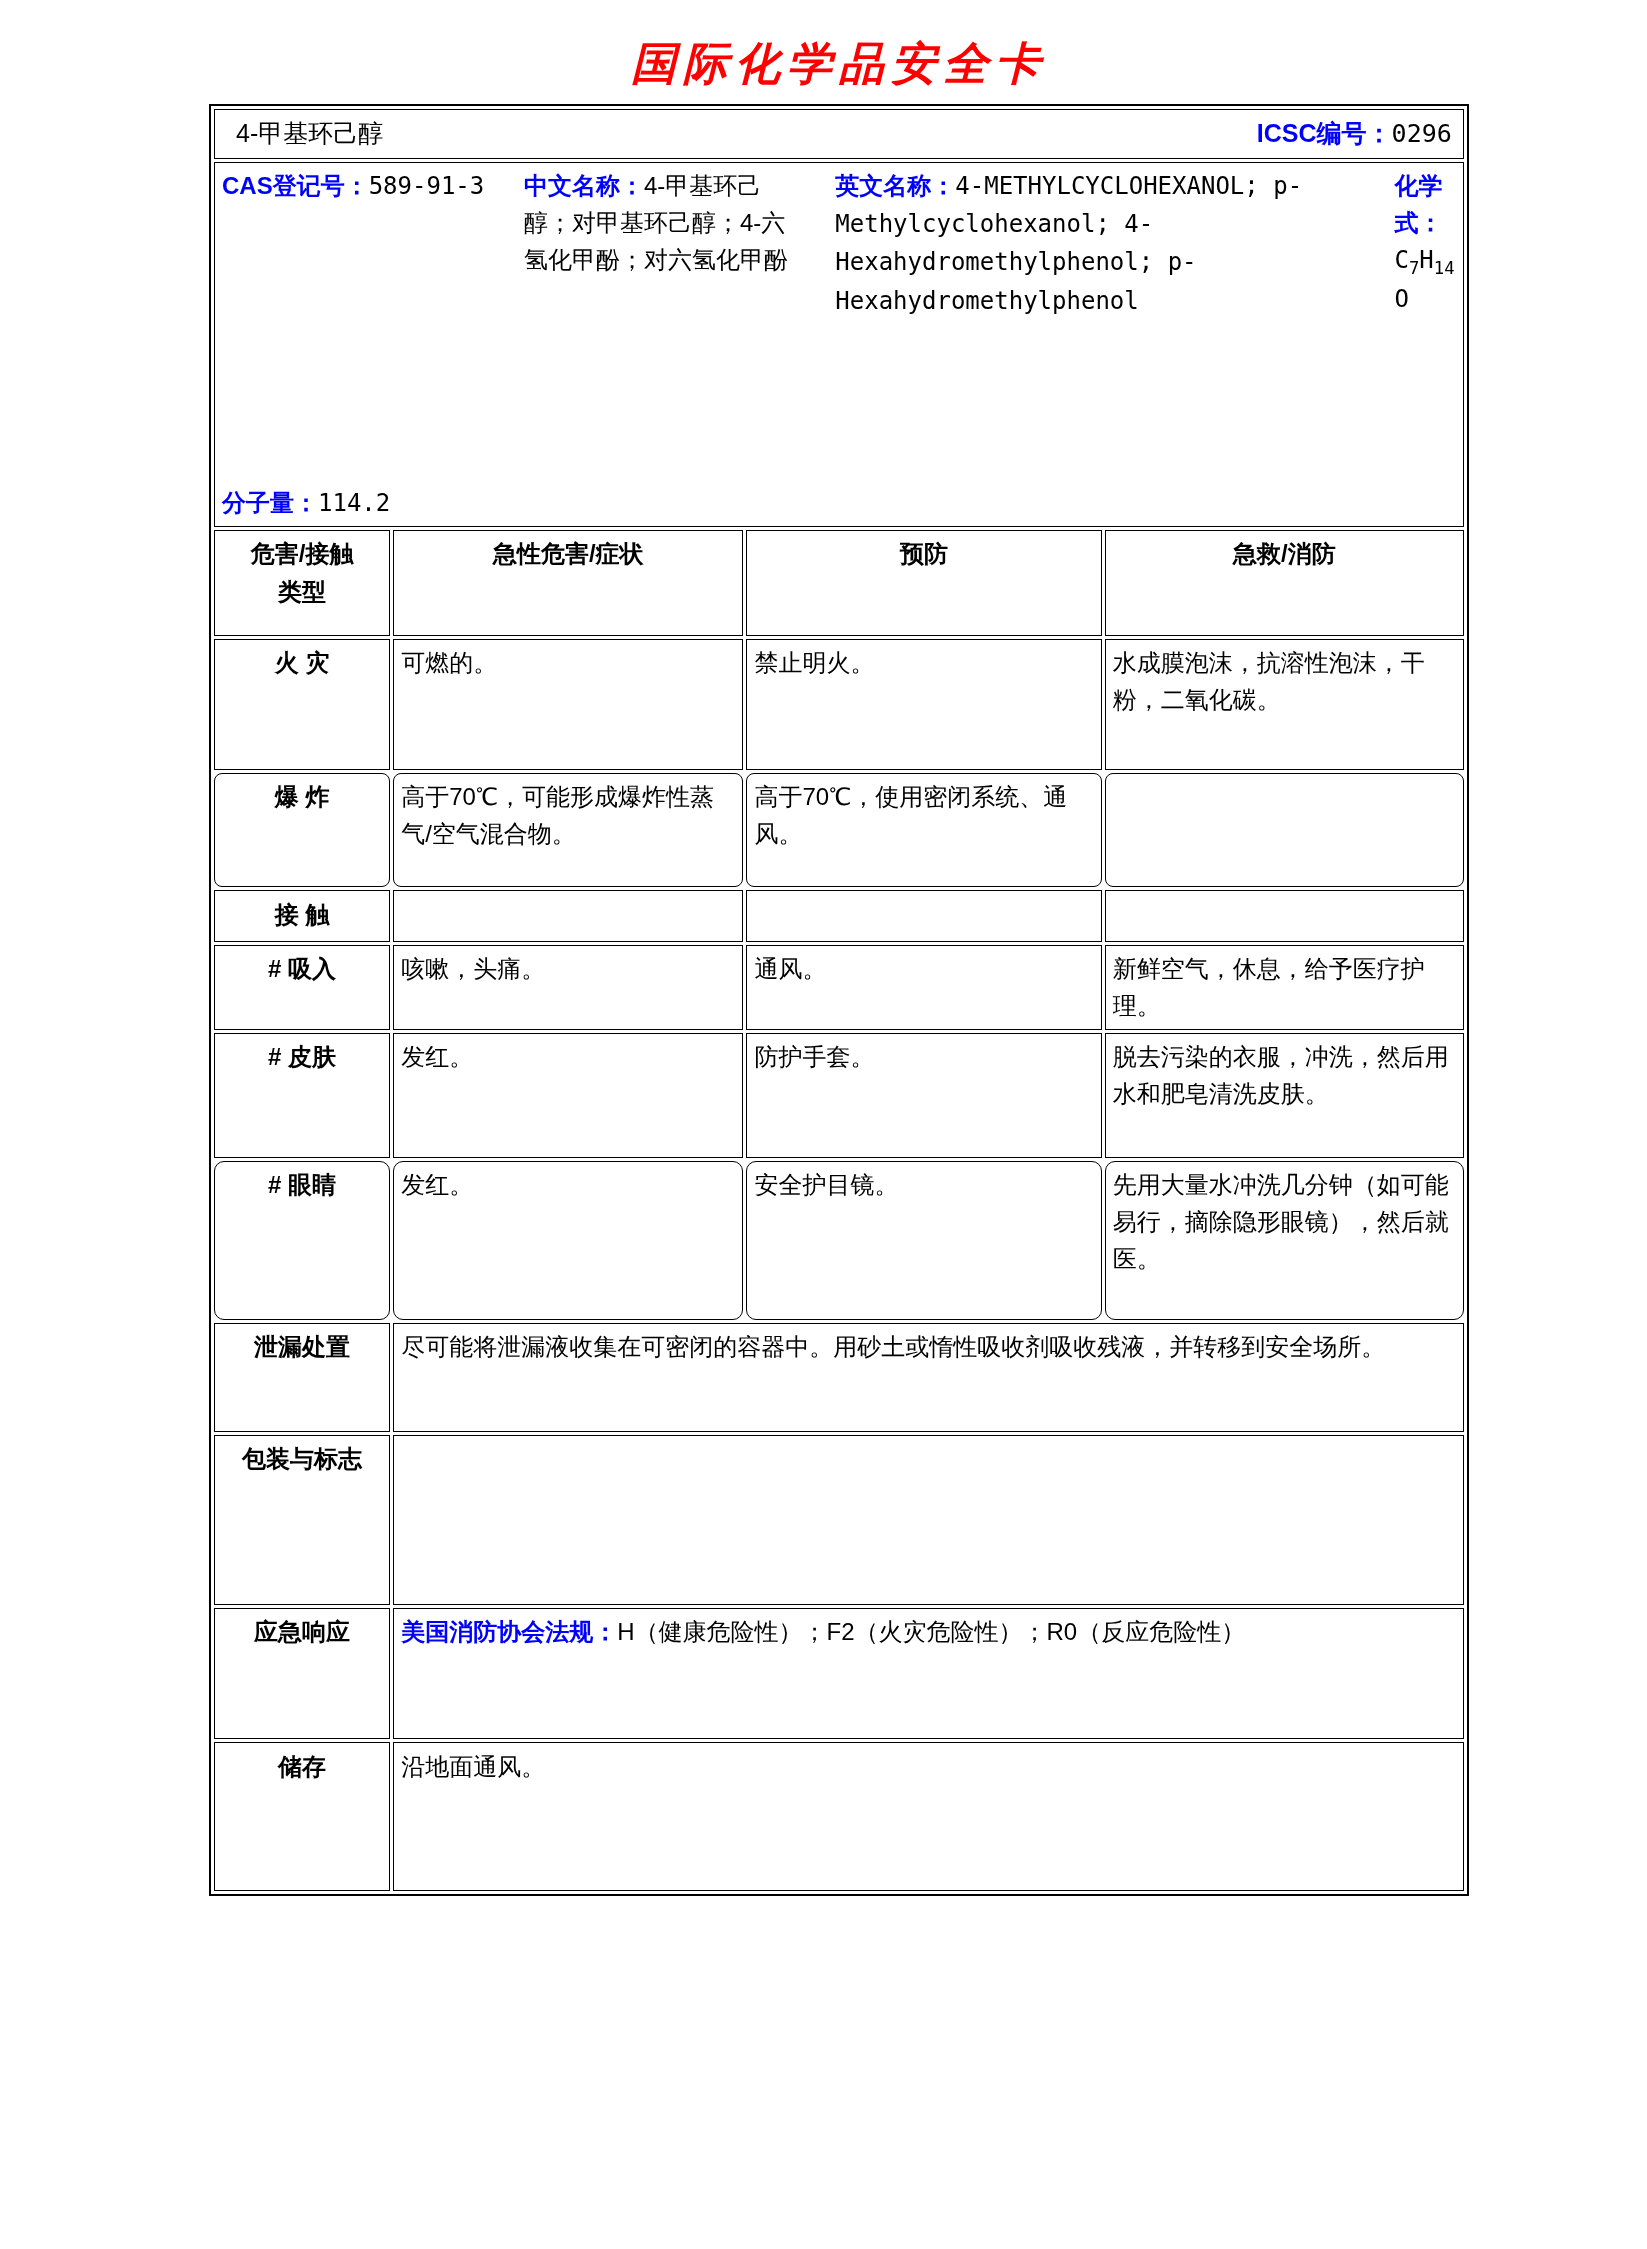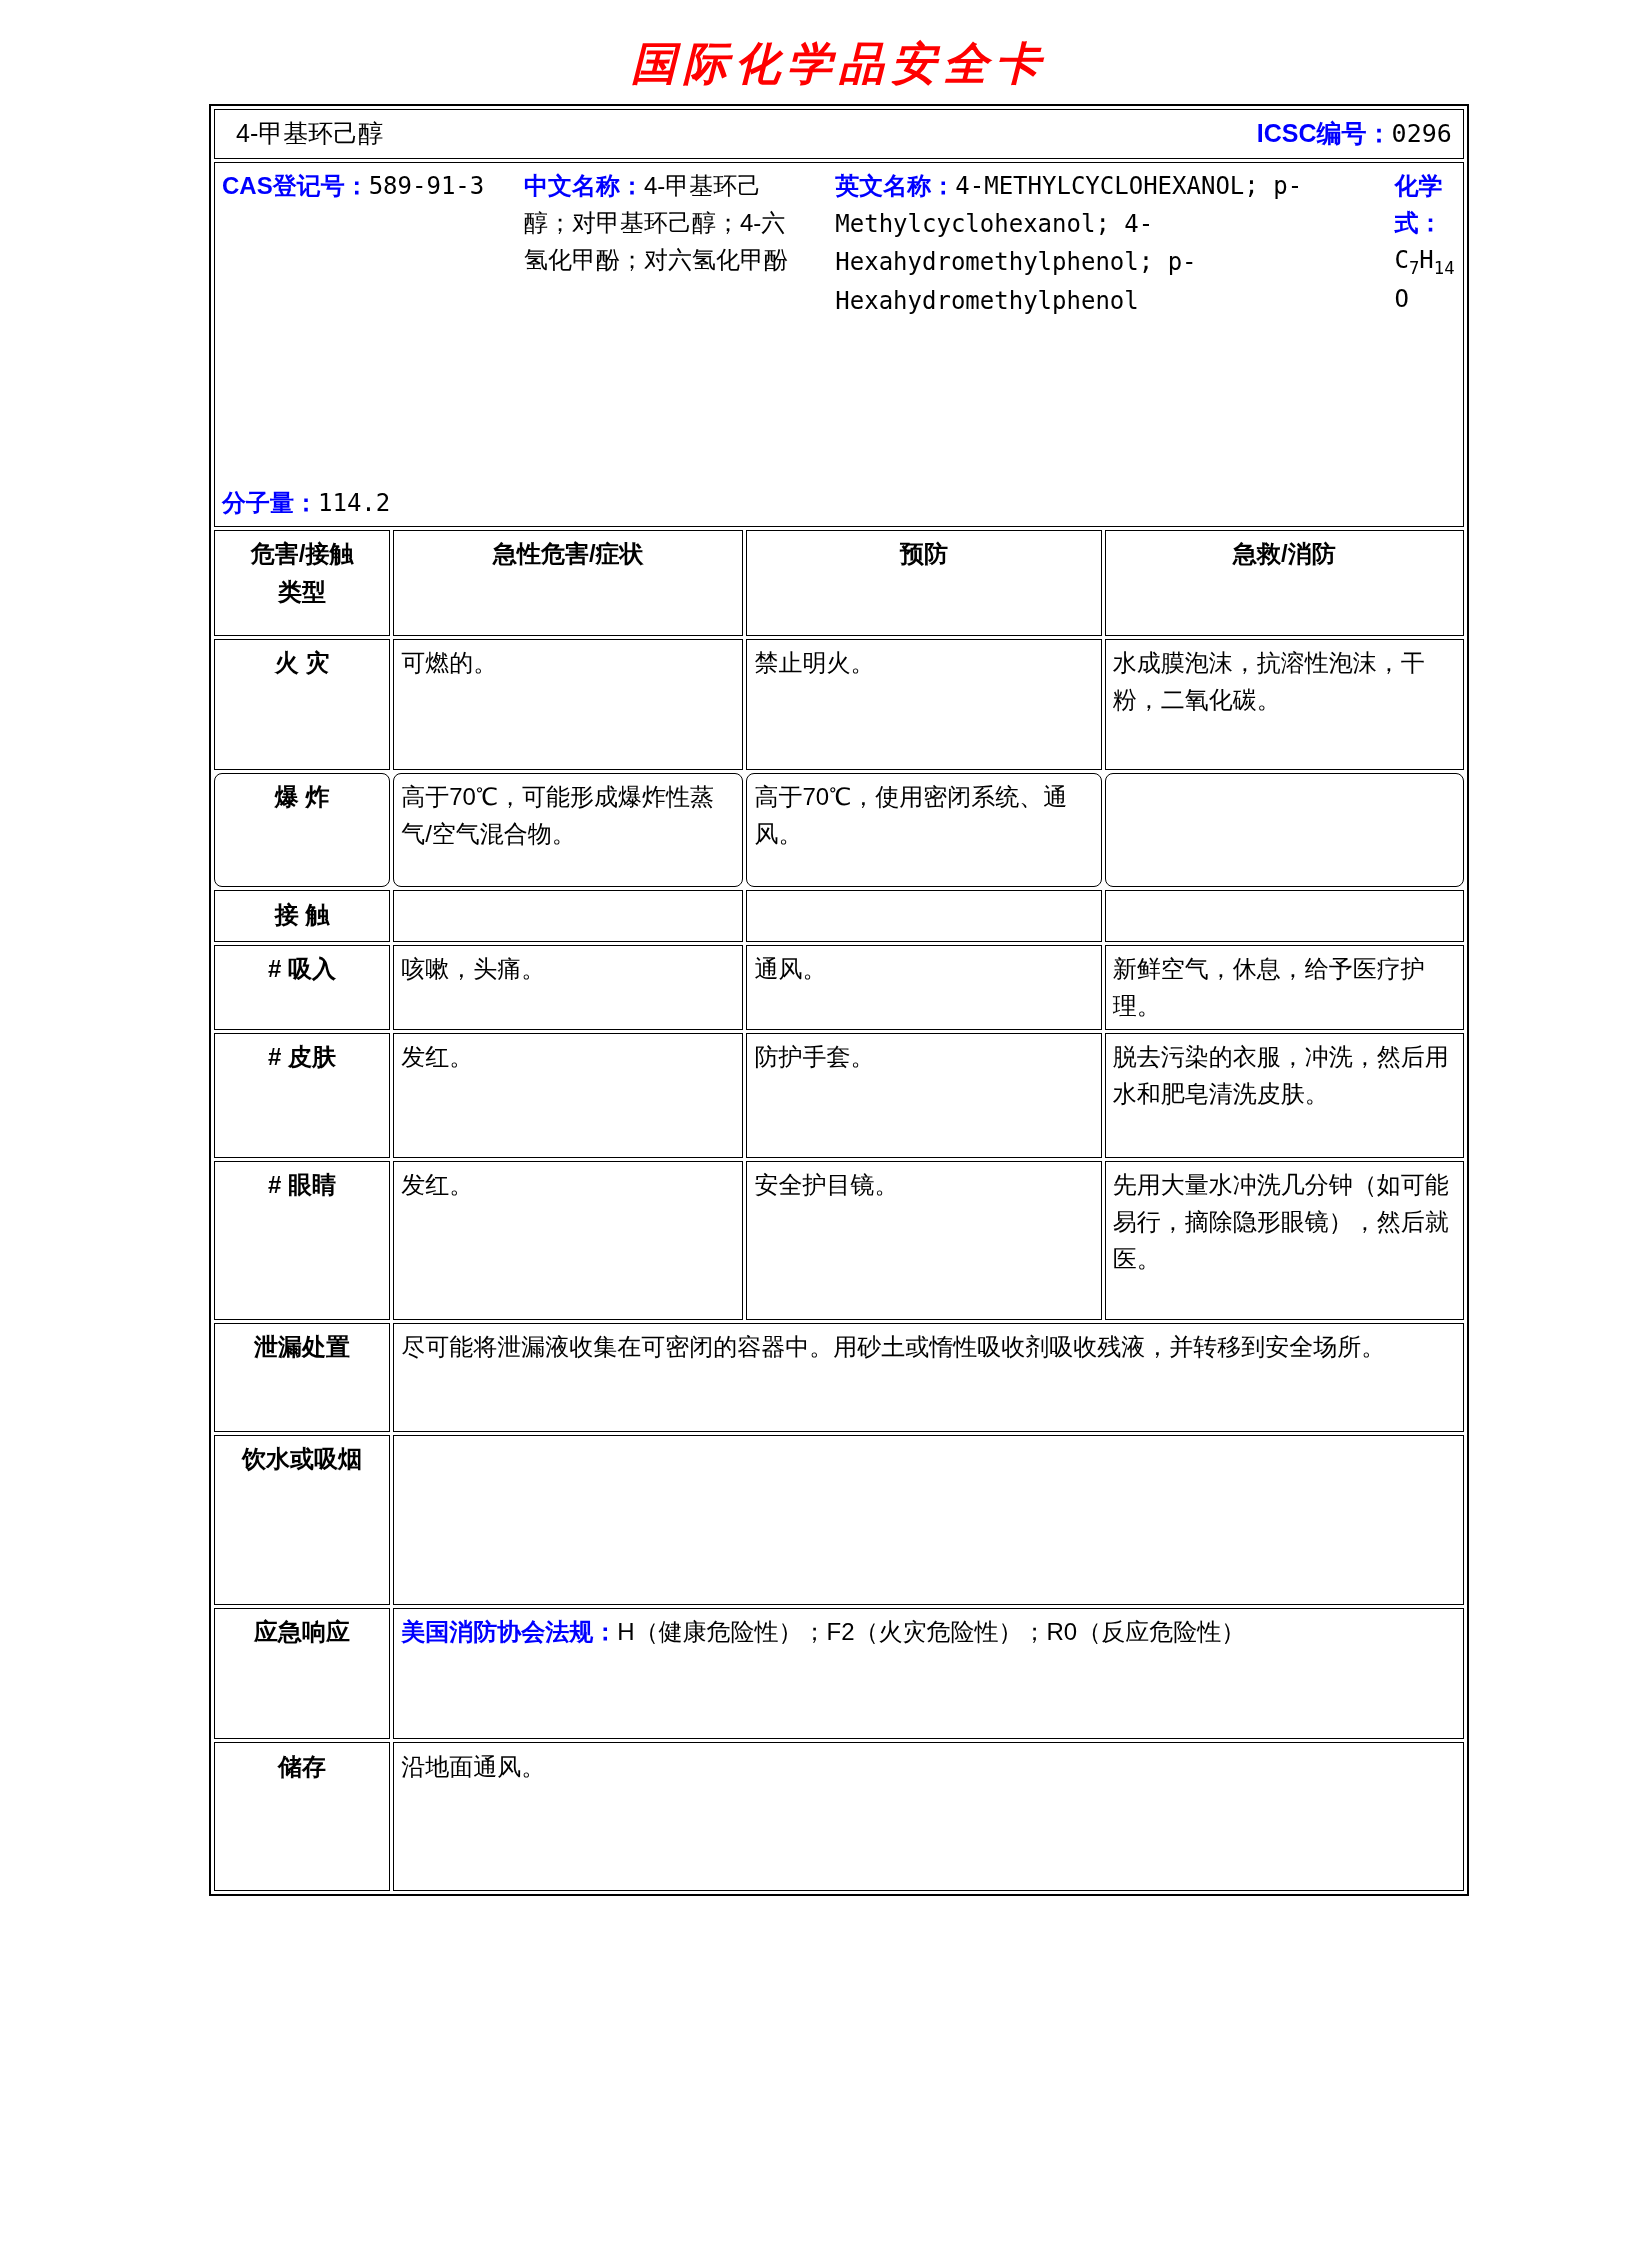--- a/index.html
+++ b/index.html
@@ -102,21 +102,21 @@
     color: #0000ff;
     font-weight: bold;
     font-size: 25px;
   }
   
   tr.r-fire td   { height: 121px; }
   tr.r-expl td   { height: 104px; border-radius: 8px; }
   tr.r-cont td   { height: 41px;  }
   tr.r-inh td    { height: 73px; }
   tr.r-skin td   { height: 115px; }
-  tr.r-eye td    { height: 149px; }
+  tr.r-eye td    { height: 149px; border-radius: 10px; }
   tr.r-ing td    { height: 70px; }
   tr.r-spill td  { height: 98px; }
   tr.r-pack td   { height: 160px; }
   tr.r-emerg td  { height: 121px; }
   tr.r-store td  { height: 138px; margin-top: 32px; }
 </style>
 </head>
 <body>
 
 <div class="page">
@@ -211,21 +211,21 @@
         <td>先用大量水冲洗几分钟（如可能易行，摘除隐形眼镜），然后就医。</td>
       </tr>
 
 
       <tr class="r-spill">
         <td class="row-label">泄漏处置</td>
         <td colspan="3">尽可能将泄漏液收集在可密闭的容器中。用砂土或惰性吸收剂吸收残液，并转移到安全场所。</td>
       </tr>
 
       <tr class="r-pack">
-        <td class="row-label">饮水或吸烟</td>
+        <td class="row-label">包装与标志</td>
         <td colspan="3"></td>
       </tr>
 
       <tr class="r-emerg">
         <td class="row-label">应急响应</td>
         <td colspan="3"><span class="lbl">美国消防协会法规：</span><span>H（健康危险性）；F2（火灾危险性）；R0（反应危险性）</span></td>
       </tr>
 
       <tr class="r-store">
         <td class="row-label">储存</td>

